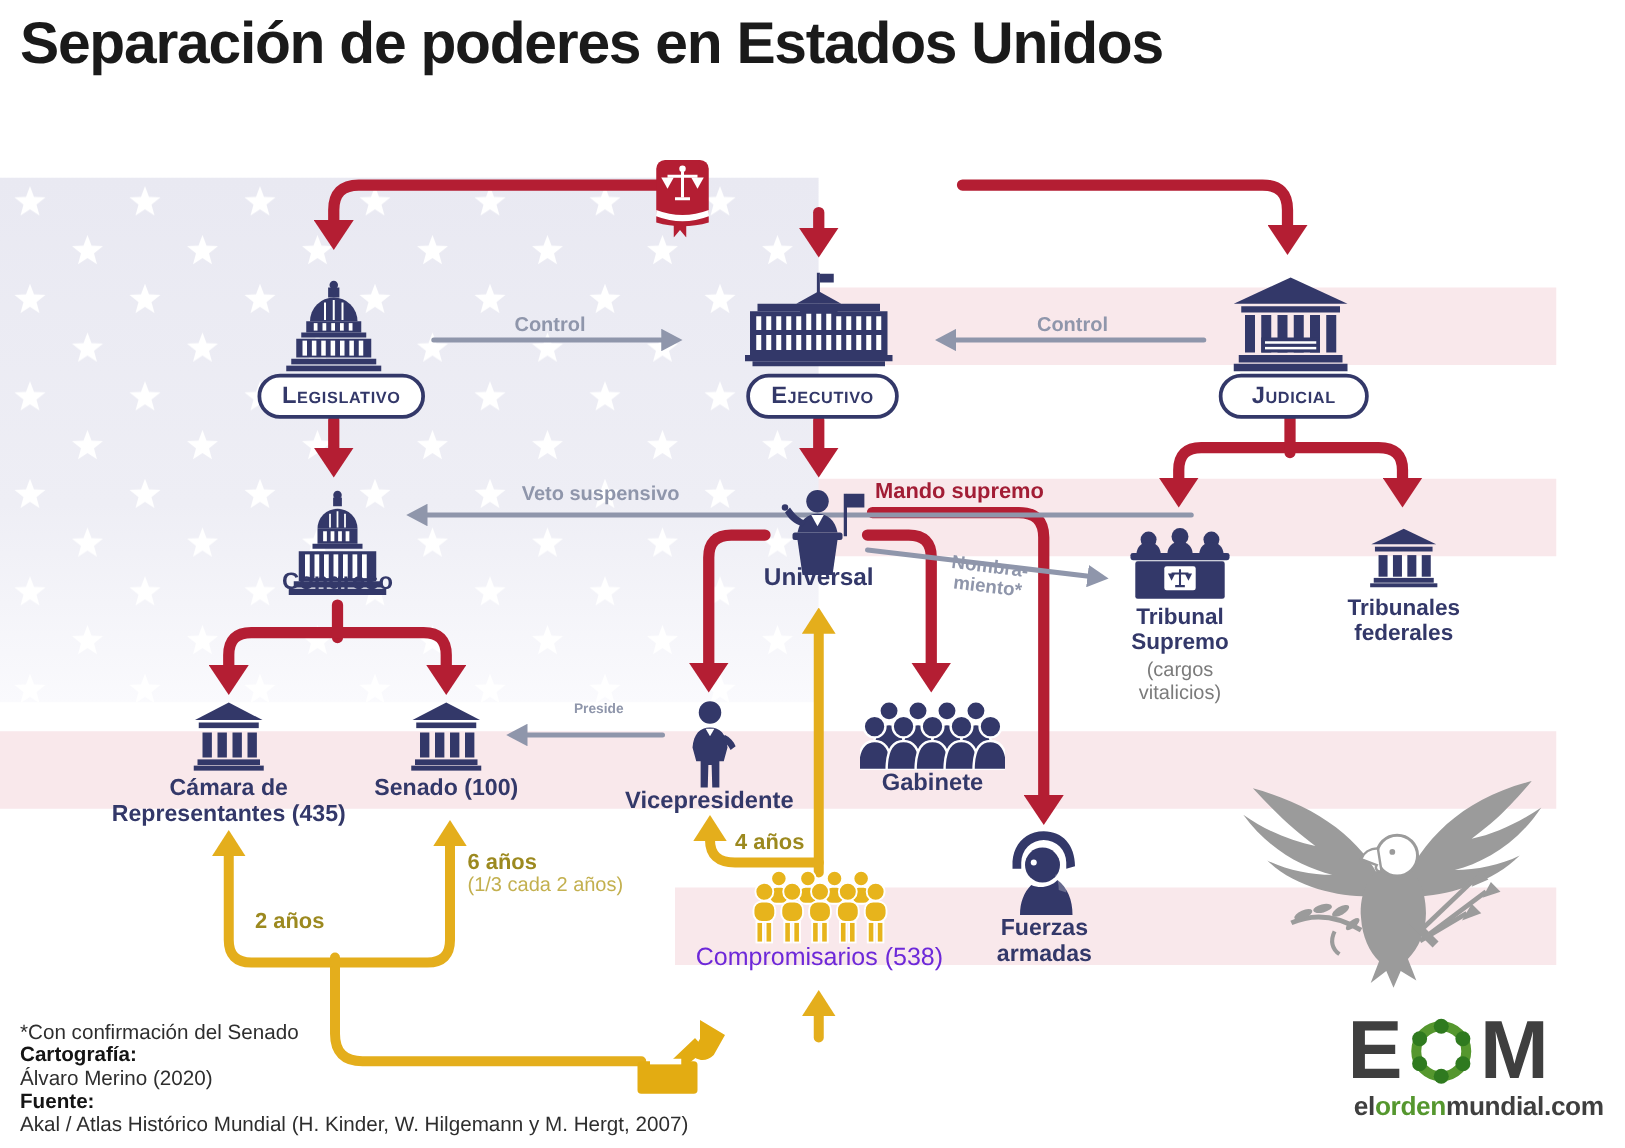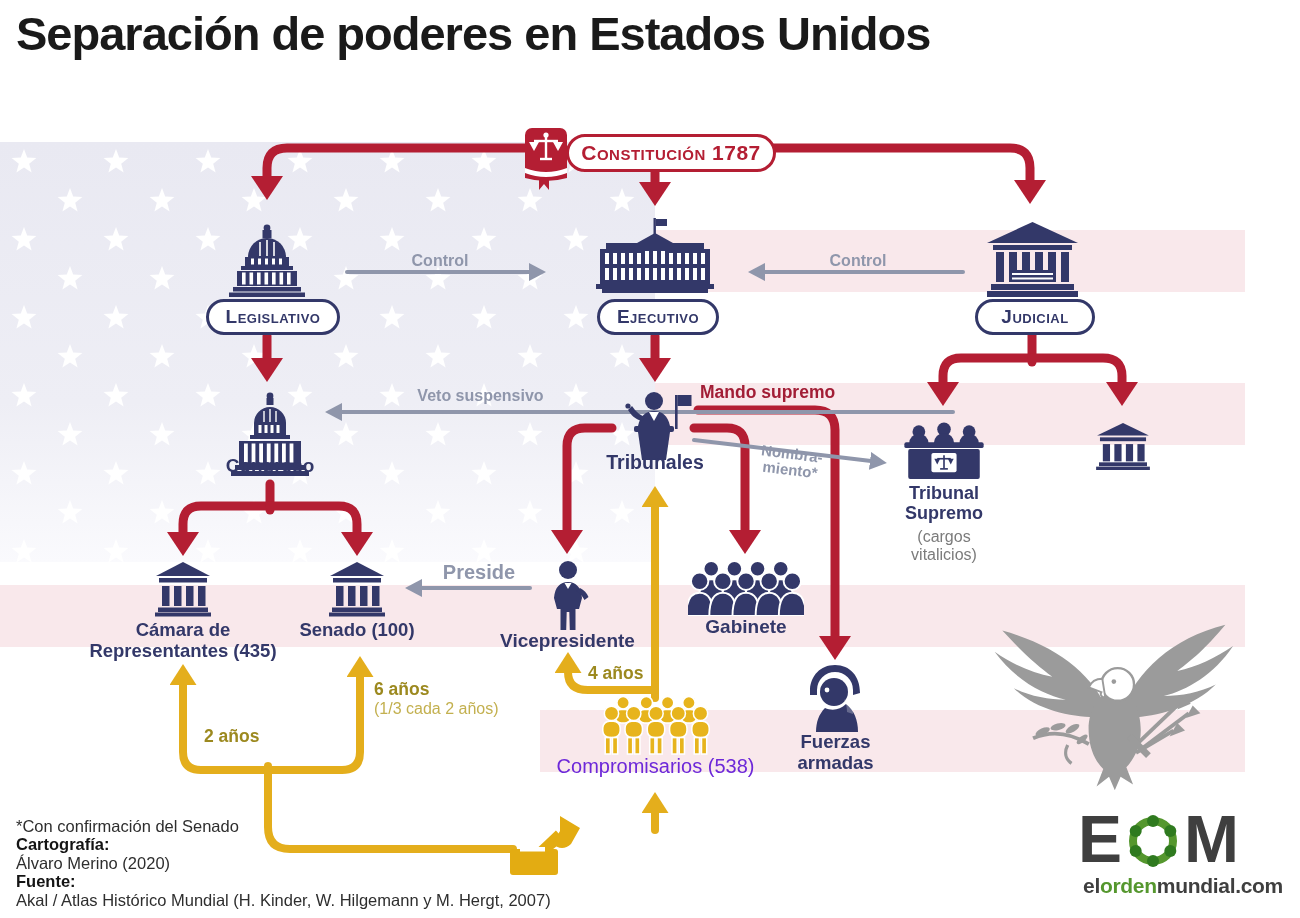--- a/index.html
+++ b/index.html
@@ -132,23 +132,20 @@
     <polygon points="17,52 17,64 22,58 27,64 27,52" fill="#B41E33"></polygon>
     <g stroke="#FFFFFF" stroke-width="2.4" fill="none">
       <line x1="24" y1="11" x2="24" y2="32"></line>
         <line x1="12" y1="15" x2="36" y2="15"></line>
         <line x1="18" y1="33" x2="30" y2="33"></line>
     </g>
     <circle cx="24" cy="9" r="2.6" fill="#FFFFFF"></circle>
     <polygon points="7,16 17,16 12,25" fill="#FFFFFF"></polygon>
       <polygon points="31,16 41,16 36,25" fill="#FFFFFF"></polygon>
   </svg>
-  <div class="pill red" style="left:566px;top:134px;width:204px;height:32px;font-size:21px;">
-    <span>Constitución 1787</span>
-  </div>
 
   <svg class="abs" style="left:217px;top:220px;" width="100" height="78" viewBox="0 0 100 78" fill="#333869">
     <circle cx="50" cy="8" r="3.4"></circle>
       <rect x="45.5" y="10" width="9" height="8"></rect>
     <path d="M31 37 A19 19 0 0 1 69 37 Z"></path>
     <g stroke="#FFFFFF" stroke-width="1.6">
         <line x1="43" y1="22" x2="43" y2="36"></line>
         <line x1="50" y1="20" x2="50" y2="36"></line>
         <line x1="57" y1="22" x2="57" y2="36"></line>
       </g>
@@ -284,21 +281,21 @@
     <rect x="55" y="5" width="2.6" height="34"></rect>
       <rect x="57.5" y="5" width="14" height="11"></rect>
     <circle cx="34" cy="11" r="9"></circle>
     <path d="M18 36 C20 26 26 21 34 21 C42 21 48 26 50 36 Z"></path>
     <polygon points="29,22 34,31 39,22" fill="#FFFFFF"></polygon>
     <path d="M22 31 C15 29 11 25 8 20 L12 16 C16 22 20 25 25 27 Z"></path>
     <circle cx="8" cy="16" r="2.6"></circle>
     <rect x="14" y="36" width="40" height="6" rx="2"></rect>
     <polygon points="18,42 50,42 46,70 22,70"></polygon>
   </svg>
-  <div class="nlbl" style="left:595px;top:452px;width:120px;font-size:19.5px;">Tribunales</div>
+  <div class="nlbl" style="left:595px;top:452px;width:120px;font-size:19.5px;">Universal</div>
 
   <div class="abs" style="left:700px;top:382px;width:160px;font-weight:bold;color:#A21D35;font-size:17.5px;">Mando supremo</div>
   <div class="abs" style="left:746px;top:446px;width:90px;text-align:center;transform:rotate(7deg);color:#8F96AB;font-weight:bold;font-size:15px;line-height:1.05;">
     <div>Nombra-</div>
     <div>miento*</div>
   </div>
 
   <svg class="abs" style="left:902px;top:422px;" width="84" height="58" viewBox="0 0 86 60" fill="#333869">
     <circle cx="17" cy="10" r="6.6"></circle>
       <path d="M7 22 a10 10 0 0 1 20 0 z"></path>
@@ -325,20 +322,21 @@
     <rect x="5" y="16" width="48" height="4"></rect>
     <g>
         <rect x="8" y="23" width="7.5" height="18"></rect>
         <rect x="20" y="23" width="7.5" height="18"></rect>
         <rect x="32" y="23" width="7.5" height="18"></rect>
         <rect x="44" y="23" width="7.5" height="18"></rect>
       </g>
     <rect x="4" y="42" width="50" height="4"></rect>
       <rect x="1" y="46.5" width="56" height="3.5"></rect>
   </svg>
+  <div class="nlbl" style="left:1063px;top:476px;width:120px;font-size:18px;">Tribunales federales</div>
 
   <svg class="abs" style="left:154px;top:561px;" width="58" height="56" viewBox="0 0 58 56" fill="#333869">
     <polygon points="29,1 56,15 2,15"></polygon>
     <rect x="5" y="17" width="48" height="4.5"></rect>
     <g>
         <rect x="8" y="25" width="7.5" height="20"></rect>
         <rect x="20" y="25" width="7.5" height="20"></rect>
         <rect x="32" y="25" width="7.5" height="20"></rect>
         <rect x="44" y="25" width="7.5" height="20"></rect>
       </g>
@@ -354,21 +352,21 @@
         <rect x="8" y="25" width="7.5" height="20"></rect>
         <rect x="20" y="25" width="7.5" height="20"></rect>
         <rect x="32" y="25" width="7.5" height="20"></rect>
         <rect x="44" y="25" width="7.5" height="20"></rect>
       </g>
     <rect x="4" y="46.5" width="50" height="4.5"></rect>
       <rect x="1" y="51.5" width="56" height="4"></rect>
   </svg>
   <div class="nlbl" style="left:277px;top:620px;width:160px;font-size:18.5px;">Senado (100)</div>
 
-  <div class="glbl" style="left:438px;top:562px;width:82px;font-size:20px;">Preside</div>
+  <div class="glbl" style="left:438px;top:562px;width:82px;font-size:11px;">Preside</div>
 
   <svg class="abs" style="left:546px;top:560px;" width="44" height="72" viewBox="0 0 44 72" fill="#333869">
     <circle cx="22" cy="10" r="9"></circle>
     <path d="M8 38 C9 27 14 22 22 22 C30 22 35 27 36 38 L33 49 L29.5 49 L29.5 70 L23.8 70 L23.3 52 L20.7 52 L20.2 70 L14.5 70 L14.5 49 L11 49 Z"></path>
     <path d="M34 28 C38 30 41 33 42.5 37 L38.5 40 C36.5 36 33.5 33 30.5 31 Z"></path>
     <polygon points="18.5,23 22,29 25.5,23" fill="#FFFFFF"></polygon>
   </svg>
   <div class="nlbl" style="left:490px;top:630px;width:155px;font-size:19px;">Vicepresidente</div>
 
   <svg class="abs" style="left:688px;top:560px;" width="116" height="56" viewBox="0 0 120 58">

